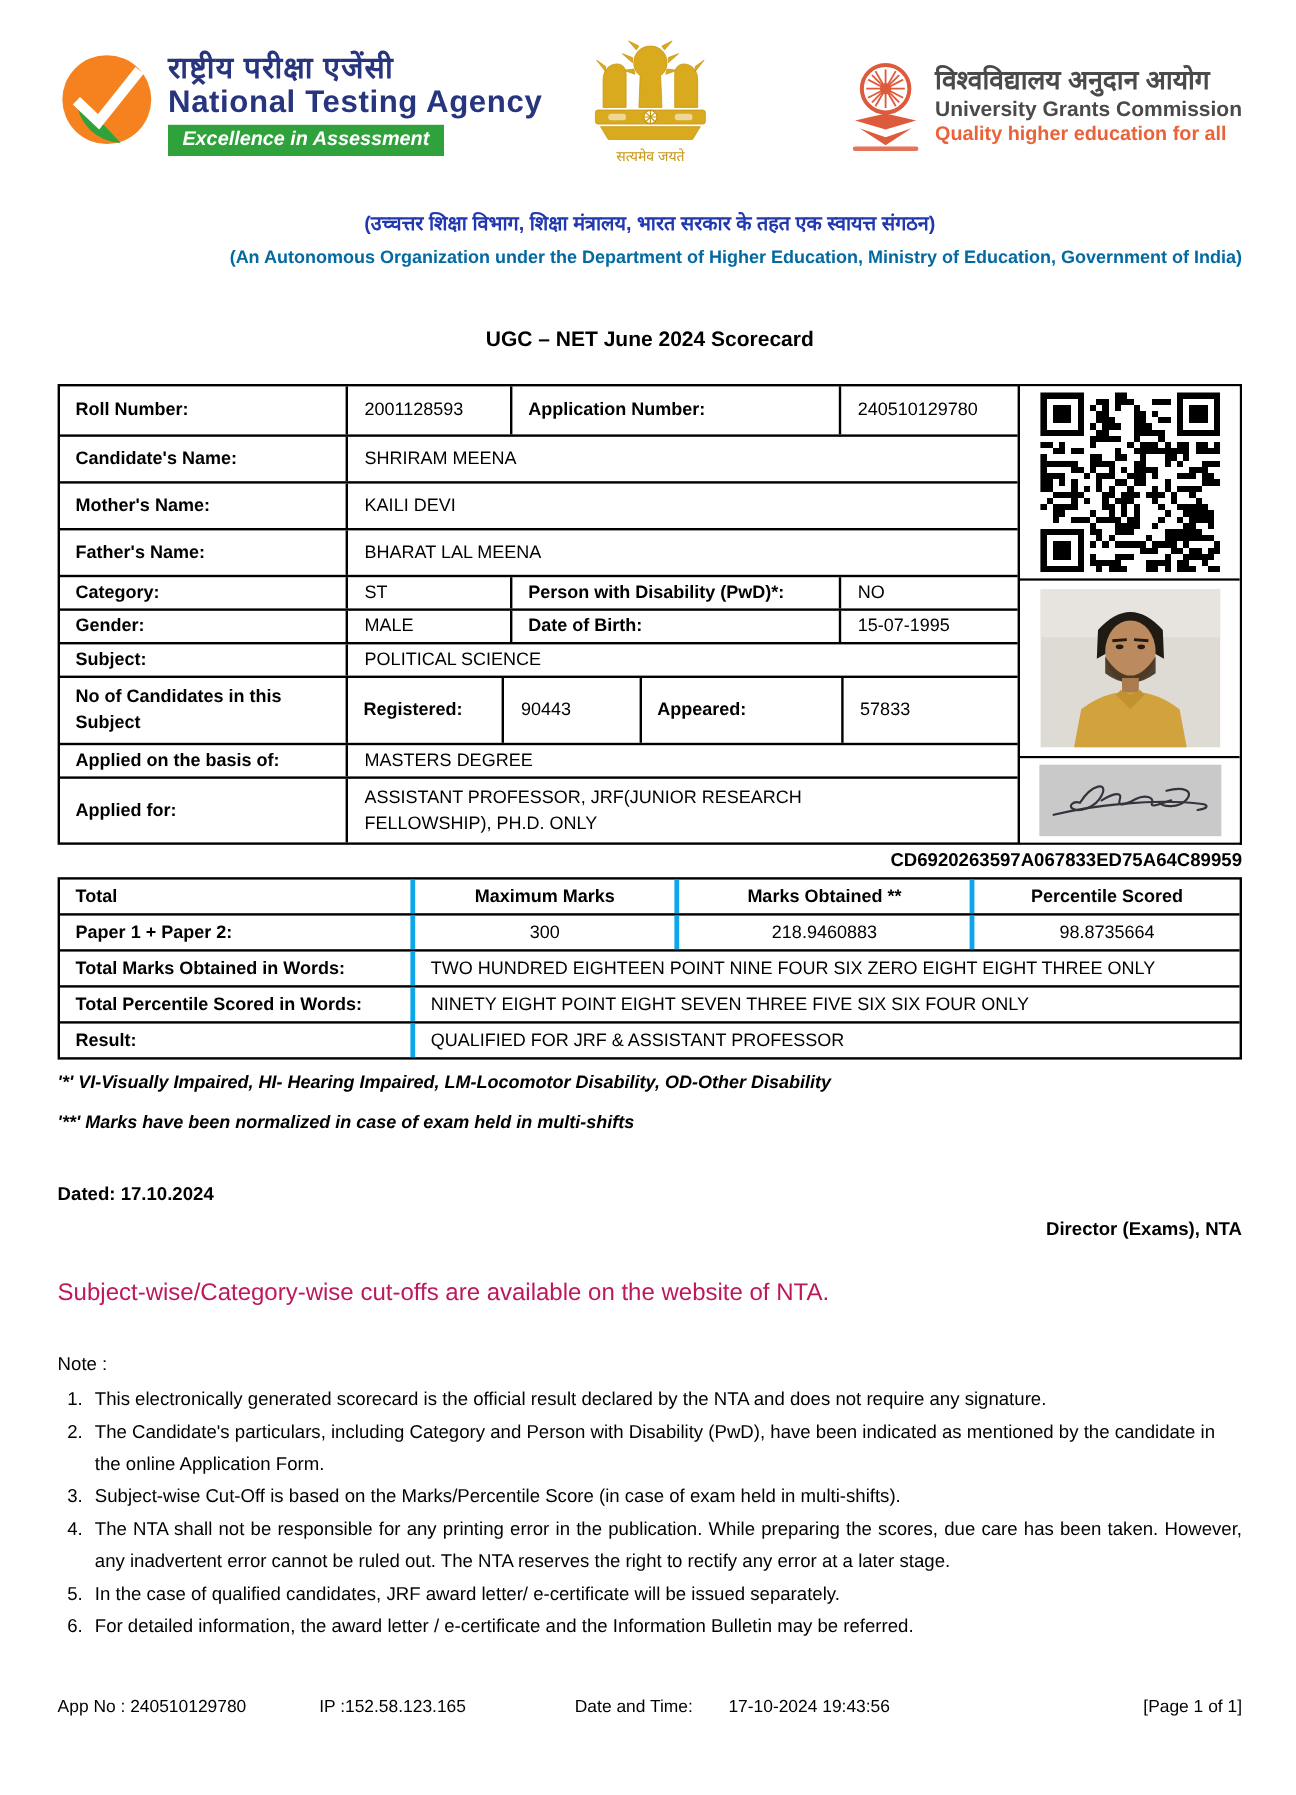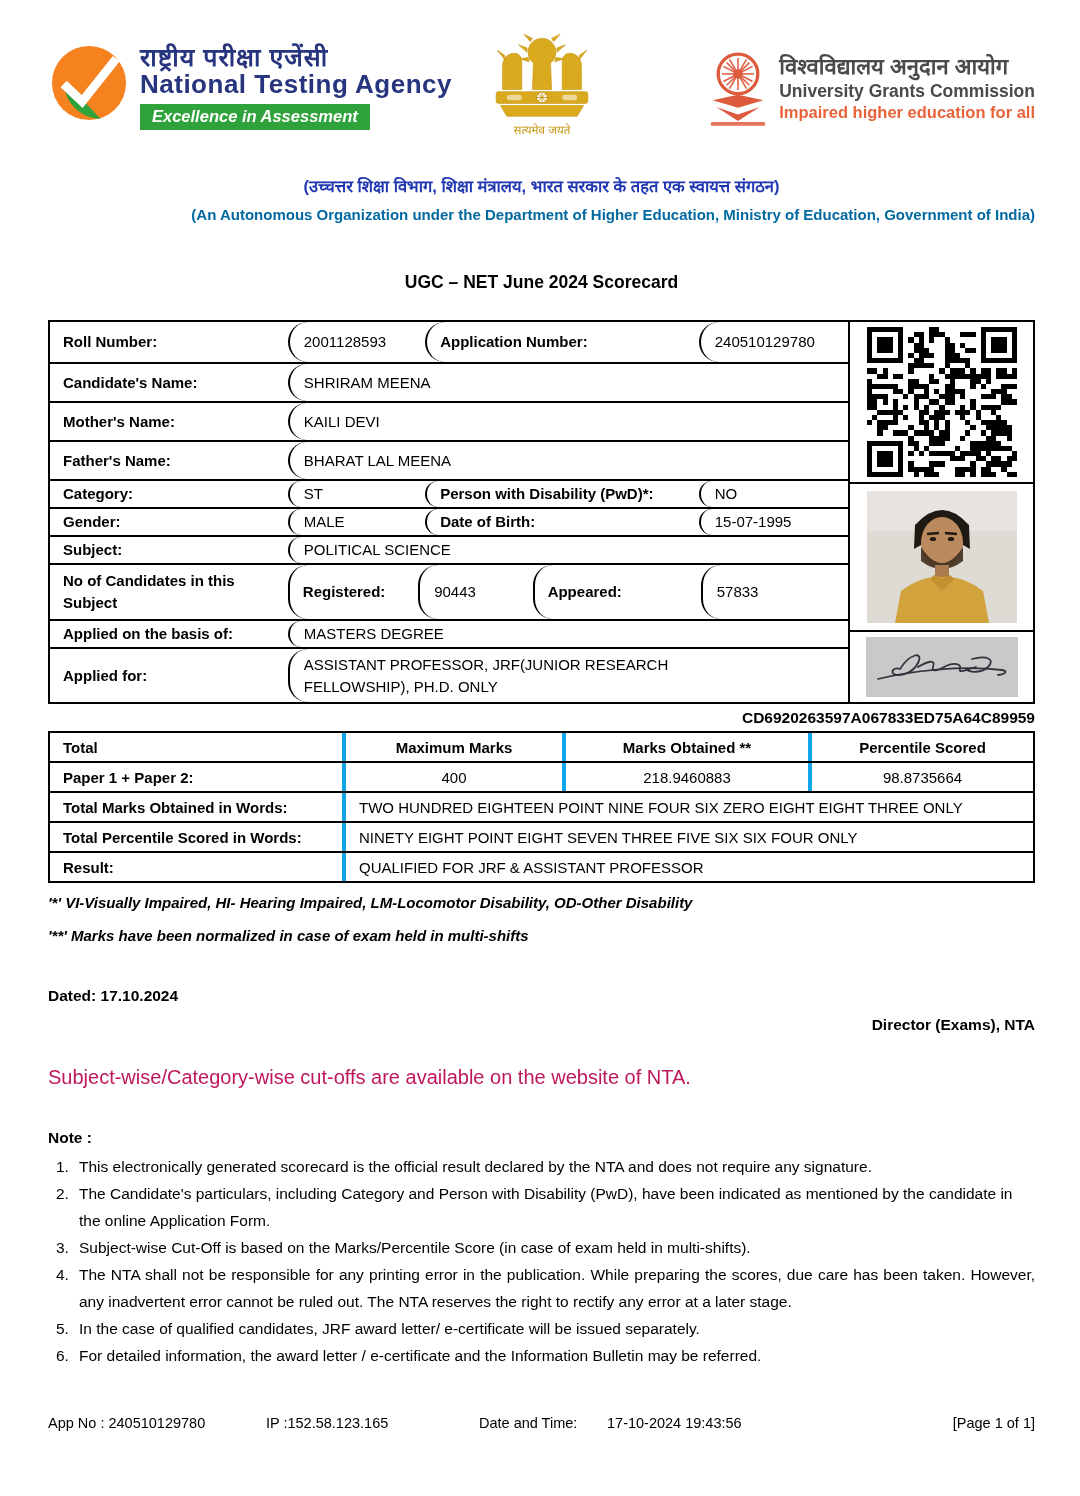--- a/index.html
+++ b/index.html
@@ -29,21 +29,21 @@
   .org-hi { text-align: center; color: #2138B0; font-weight: 700; font-size: 16.5px; margin-top: 6px; }
   .org-en { text-align: right; color: #0369a1; font-weight: 700; font-size: 15px; margin-top: 9px; }
 
   .doc-title { text-align: center; font-weight: 700; font-size: 17.5px; margin-top: 49px; }
 
   
   .main-section { display: flex; margin-top: 27px; width: 987px; }
   .info-table { width: 802px; border: 2px solid #000; }
   .irow { display: flex; border-top: 2px solid #000; }
   .irow:first-child { border-top: none; }
-  .cell { display: flex; align-items: center; border-left: 2px solid #000; padding: 2px 6px 2px 14px; font-size: 15px; line-height: 1.45; border-radius: 20px; }
+  .cell { display: flex; align-items: center; border-left: 2px solid #000; padding: 2px 6px 2px 14px; font-size: 15px; line-height: 1.45; }
   .cell:first-child { border-left: none; }
   .lbl { font-weight: 700; padding-left: 13px; }
   .h42 { min-height: 40px; } .h41 { min-height: 39px; } .h29 { min-height: 28px; }
   .h58 { min-height: 56px; } .h57 { min-height: 55px; }
   .w-l { width: 239px; } .w-v1 { width: 138px; } .w-l2 { width: 275px; } .w-v2 { width: 150px; }
   .w-full { width: 563px; }
   .w-reg { width: 131px; } .w-regv { width: 115px; } .w-app { width: 169px; } .w-appv { width: 148px; }
   .applied-val { padding-right: 70px; }
 
   .media-col { width: 185px; border: 2px solid #000; border-left: none; display: flex; flex-direction: column; }
@@ -66,21 +66,21 @@
   .m-rest { width: 691px; justify-content: flex-start; padding-left: 13px; }
   .mb { font-weight: 700; }
 
   .footnote { font-style: italic; font-weight: 700; font-size: 15px; line-height: 27px; margin-top: 6px; }
   .footnote:first-of-type { margin-top: 8px; }
 
   .dated { font-weight: 700; font-size: 15.5px; margin-top: 38px; }
   .signatory { font-weight: 700; font-size: 15.5px; text-align: right; width: 987px; margin-top: 11px; }
   .cutoff { color: #be185d; font-size: 20px; margin-top: 32px; }
 
-  .note-title { font-weight: 700; font-size: 15.5px; margin-top: 40px; }
+  .note-title { font-weight: 400; font-size: 15.5px; margin-top: 40px; }
   .notes { margin-top: 6px; padding-left: 8px; }
   .note { display: flex; font-size: 15.5px; line-height: 27px; }
   .note-num { width: 20px; flex: 0 0 auto; text-align: left; }
   .note-text { flex: 1; padding-left: 3px; }
   .note-justify .note-text { text-align: justify; }
 
   .footer { width: 987px; display: flex; align-items: baseline; font-size: 14.5px; margin-top: 46px; }
   .f-app { width: 218px; }
   .f-ip { width: 213px; }
   .f-dtlabel { width: 128px; }
@@ -161,21 +161,21 @@
           </g>
           <circle cx="35" cy="25" r="5" fill="#DE5A3C"></circle>
           <path d="M8 53 L35 47 L62 53 L35 61 Z" fill="#DE5A3C"></path>
           <path d="M12 60 L35 68 L58 60 L35 75 Z" fill="#DE5A3C"></path>
           <rect x="6" y="76" width="58" height="4" rx="2" fill="#DE5A3C" opacity="0.85"></rect>
         </svg>
       </span>
       <span class="ugc-text">
         <span class="ugc-hi">विश्वविद्यालय अनुदान आयोग</span>
         <span class="ugc-en">University Grants Commission</span>
-        <span class="ugc-tag">Impaired higher education for all</span>
+        <span class="ugc-tag">Quality higher education for all</span>
       </span>
     </div>
   </div>
 
   <div class="org-hi">(उच्चत्तर शिक्षा विभाग, शिक्षा मंत्रालय, भारत सरकार के तहत एक स्वायत्त संगठन)</div>
   <div class="org-en">(An Autonomous Organization under the Department of Higher Education, Ministry of Education, Government of India)</div>
 
   <h1 class="doc-title">UGC – NET June 2024 Scorecard</h1>
 
   <div class="main-section">
@@ -604,21 +604,21 @@
 
   <div class="marks-table">
     <div class="mrow">
       <div class="mcell m-c1 mb">Total</div>
       <div class="mcell m-c2 mb">Maximum Marks</div>
       <div class="mcell m-c3 mb">Marks Obtained **</div>
       <div class="mcell m-c4 mb">Percentile Scored</div>
     </div>
     <div class="mrow">
       <div class="mcell m-c1 mb">Paper 1 + Paper 2:</div>
-      <div class="mcell m-c2">400</div>
+      <div class="mcell m-c2">300</div>
       <div class="mcell m-c3">218.9460883</div>
       <div class="mcell m-c4">98.8735664</div>
     </div>
     <div class="mrow">
       <div class="mcell m-c1 mb">Total Marks Obtained in Words:</div>
       <div class="mcell m-rest">TWO HUNDRED EIGHTEEN POINT NINE FOUR SIX ZERO EIGHT EIGHT THREE ONLY</div>
     </div>
     <div class="mrow">
       <div class="mcell m-c1 mb">Total Percentile Scored in Words:</div>
       <div class="mcell m-rest">NINETY EIGHT POINT EIGHT SEVEN THREE FIVE SIX SIX FOUR ONLY</div>

